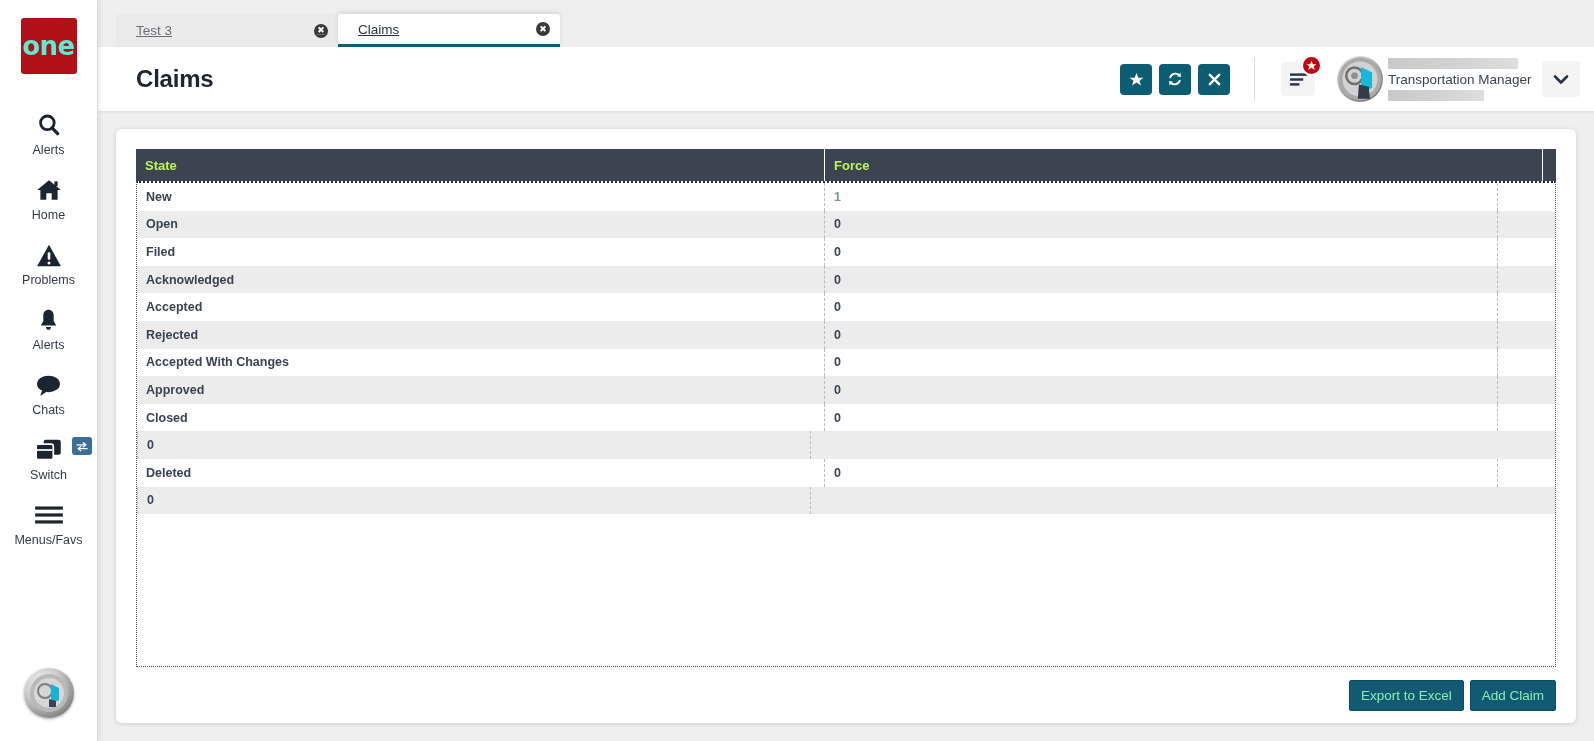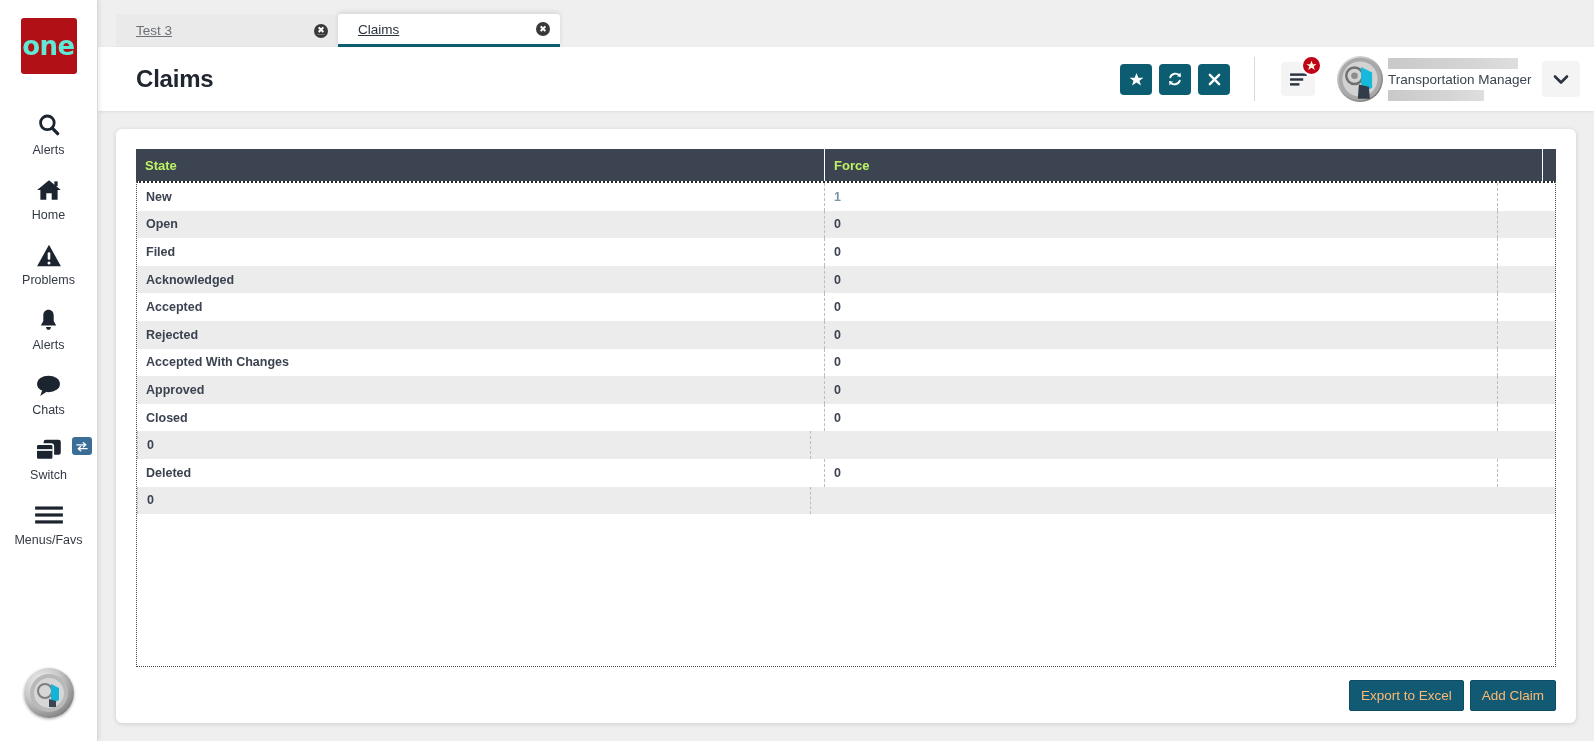--- a/index.html
+++ b/index.html
@@ -211,21 +211,21 @@
     flex: 0 0 673px; border-left: 1px dashed #bdbdbd;
   }
   .gr-cell.count.link { color: #7c93a3; }
   .gr-cell.extra { flex: 1; border-left: 1px dashed #bdbdbd; }
 
   .card-footer {
     display: flex; justify-content: flex-end; align-items: center;
     gap: 6px; padding-top: 13px;
   }
   .btn {
-    background: #125a73; color: #fdba74; border: 1px solid #0d4e64;
+    background: #125a73; color: #86efac; border: 1px solid #0d4e64;
     font-size: 13.5px; padding: 7px 11px; border-radius: 2px;
     cursor: pointer; font-family: "Liberation Sans", sans-serif;
     white-space: nowrap;
   }
 </style>
 </head>
 <body>
 
 <div class="app">
 

